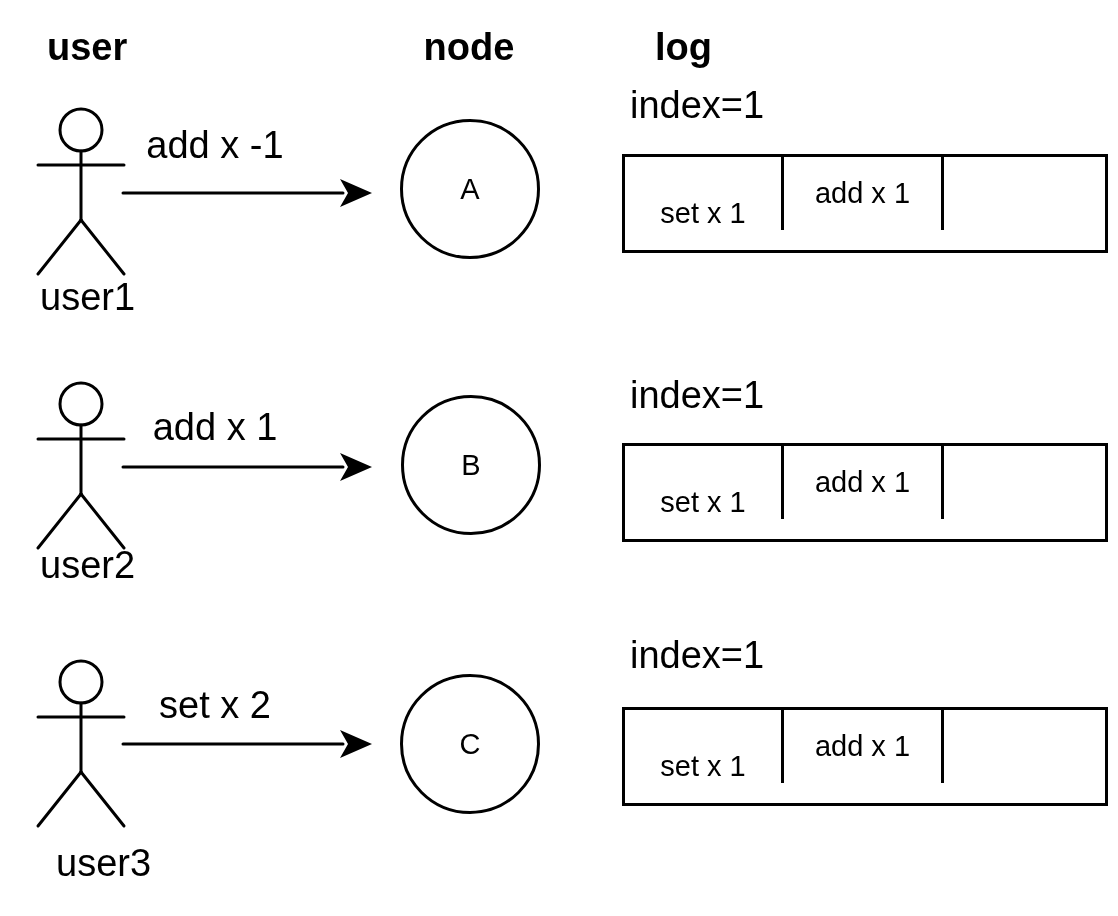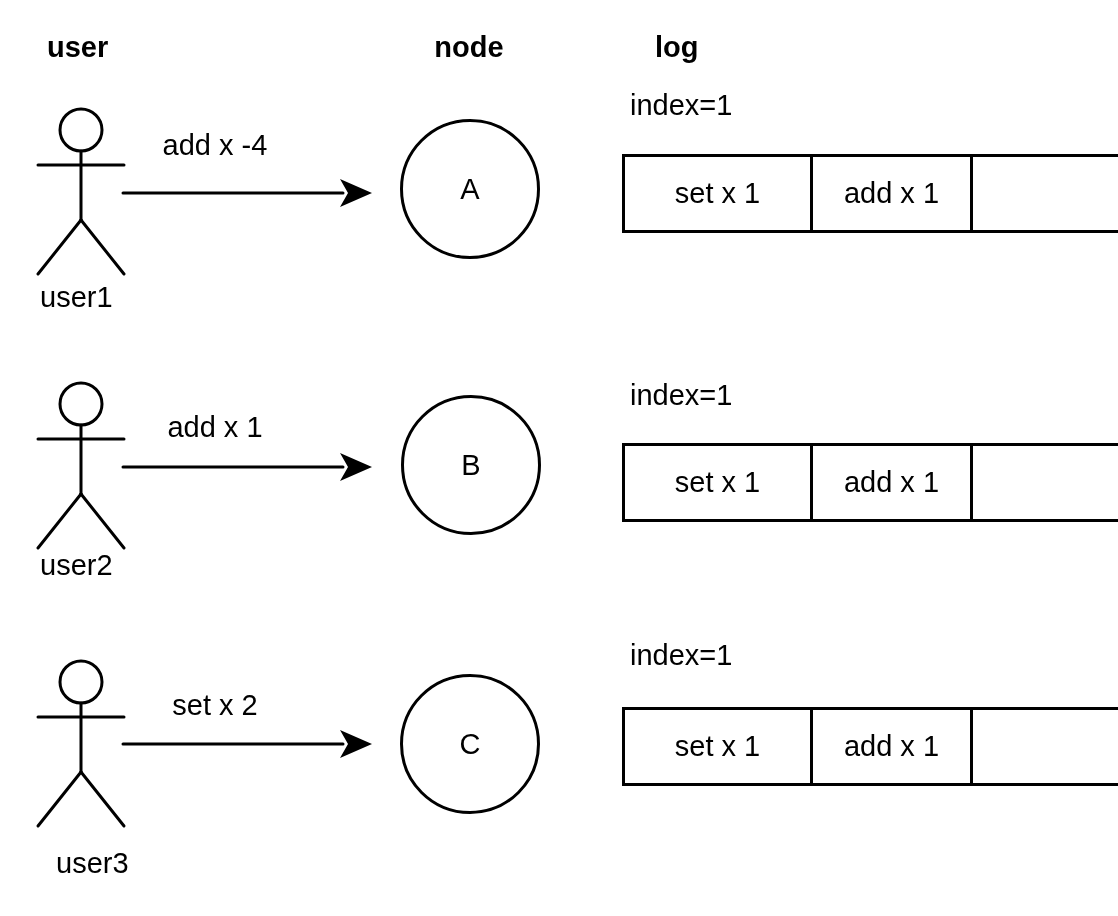--- a/index.html
+++ b/index.html
@@ -3,21 +3,21 @@
 <meta charset="utf-8">
 <style>
   :root { --fg:#000000; --bg:#ffffff; }
   html,body { margin:0; padding:0; background:var(--bg,#fff); }
   #canvas {
     position:relative; width:1118px; height:916px;
     background:var(--bg,#fff); color:var(--fg,#000);
     font-family:"Liberation Sans","DejaVu Sans",sans-serif;
     overflow:hidden;
   }
-  .label { position:absolute; font-size:29px; line-height:34px; white-space:nowrap; }
+  .label { position:absolute; font-size:38px; line-height:34px; white-space:nowrap; }
   .hdr   { font-weight:bold; }
   .center-x { transform:translateX(-50%);text-align:center; }
   svg.shape { position:absolute; overflow:visible; }
   svg.shape line, svg.shape circle {
     stroke:var(--fg,#000); stroke-width:3; fill:none; stroke-linecap:round;
   }
   svg.shape polygon { fill:var(--fg,#000); stroke:none; }
   .node {
     position:absolute; width:134px; height:134px;
     border:3px solid var(--fg,#000); border-radius:50%;
@@ -25,21 +25,21 @@
     font-size:29px; background:var(--bg,#fff);
   }
   .log-table {
     position:absolute; display:flex;
     border:3px solid var(--fg,#000); background:var(--bg,#fff);
   }
   .cell {
     height:73px; display:flex; align-items:center; justify-content:center;
     font-size:29px;
   }
-  .c1 { width:185px; }
+  .c1 { width:156px;margin-top:20px; }
   .c2 { width:157px; border-left:3px solid var(--fg,#000); }
   .c3 { width:161px; border-left:3px solid var(--fg,#000); }
 </style>
 </head>
 <body>
 
 <div id="canvas">
 
   <div class="label hdr" style="left:47px; top:30px">user</div>
   <div class="label hdr center-x" style="left:469px; top:30px">node</div>
@@ -47,21 +47,21 @@
 
   <section>
     <svg class="shape" style="left:34px; top:104px" width="94" height="176" viewBox="0 0 94 176">
       <circle cx="47" cy="26" r="21"></circle>
       <line x1="47" y1="47" x2="47" y2="116"></line>
       <line x1="4" y1="61" x2="90" y2="61"></line>
       <line x1="47" y1="116" x2="4" y2="170"></line>
       <line x1="47" y1="116" x2="90" y2="170"></line>
     </svg>
     <div class="label" style="left:40px; top:280px">user1</div>
-    <div class="label center-x" style="left:215px; top:128px">add x -4</div>
+    <div class="label center-x" style="left:215px; top:128px">add x -1</div>
     <svg class="shape" style="left:121px; top:179px" width="252" height="28" viewBox="0 0 252 28">
       <line x1="2" y1="14" x2="222" y2="14"></line>
       <polygon points="219,0 251,14 219,28 227,14"></polygon>
     </svg>
     <div class="node" style="left:400px; top:119px">
       <span>A</span>
     </div>
     <div class="label" style="left:630px; top:88px">index=1</div>
     <div class="log-table" style="left:622px; top:154px">
       <div class="cell c1">set x 1</div>

